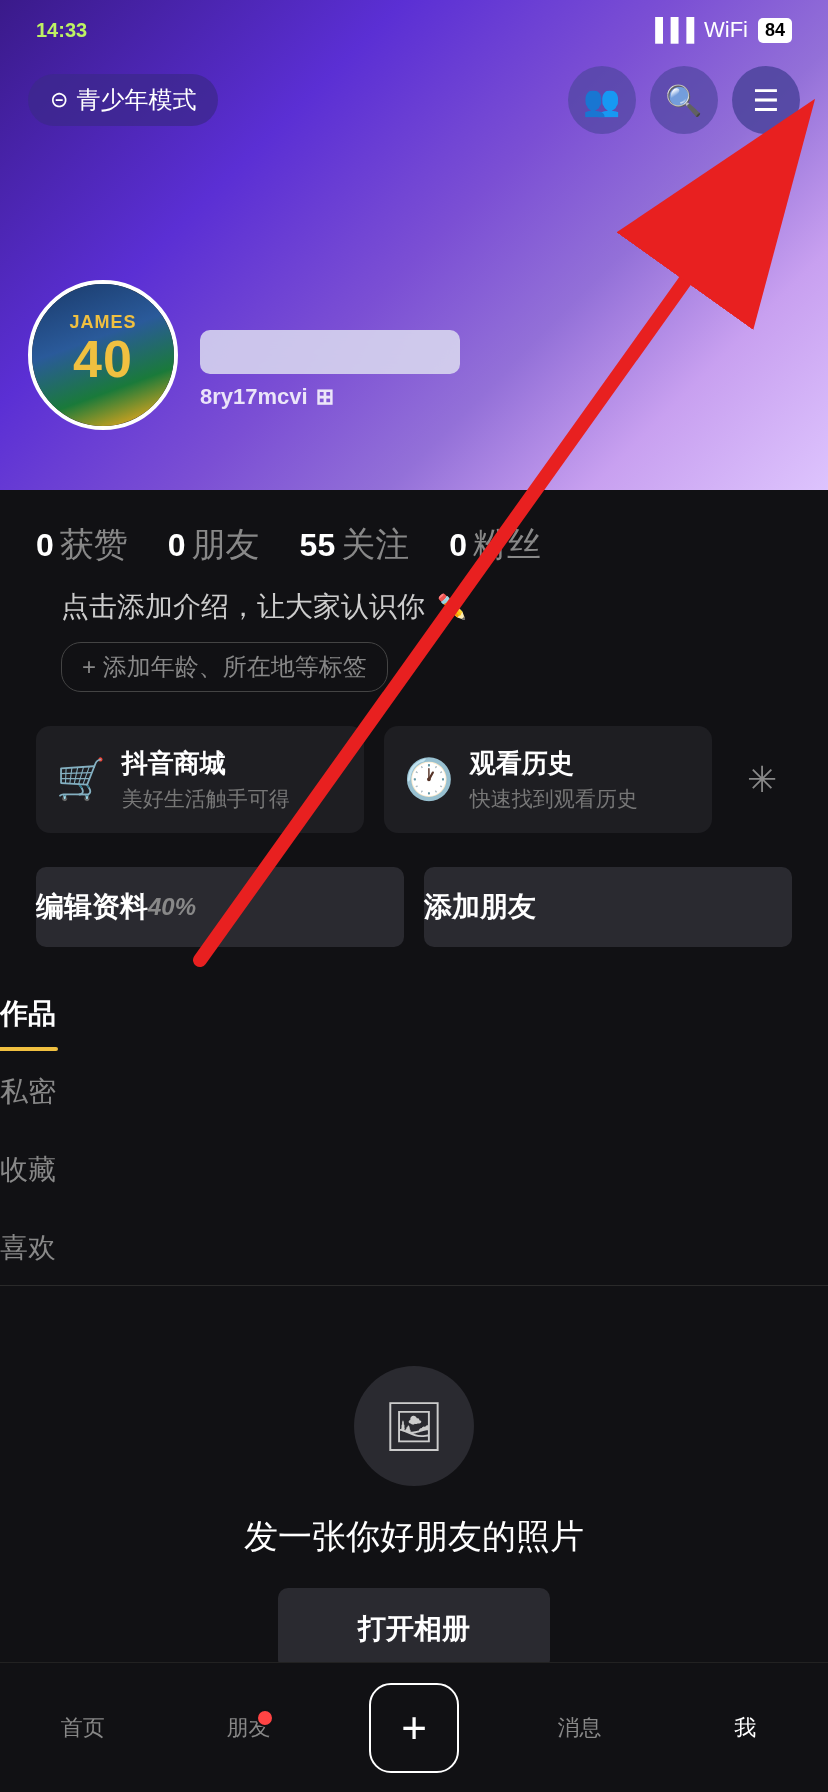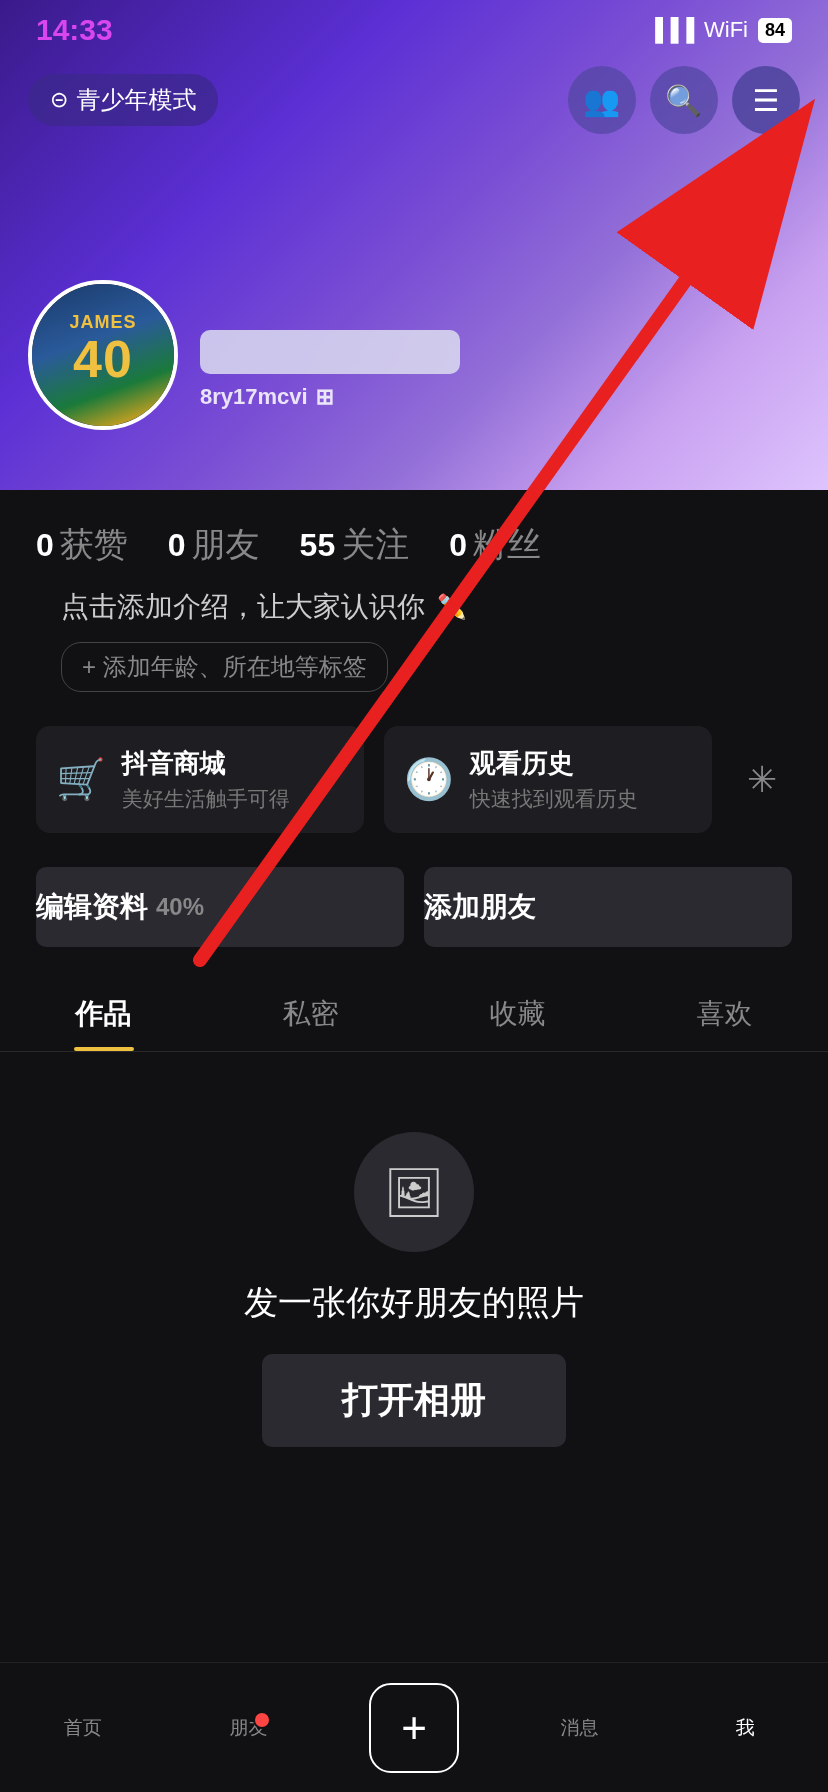--- a/index.html
+++ b/index.html
@@ -18,22 +18,22 @@
       position: absolute;
       top: 0; left: 0; right: 0;
       height: 60px;
       display: flex;
       align-items: center;
       justify-content: space-between;
       padding: 0 36px;
       z-index: 10;
     }
     .status-time {
-      color: #d946ef;
-      font-size: 30px;
+      color: #bef264;
+      font-size: 20px;
       font-weight: 600;
     }
     .status-icons {
       display: flex;
       align-items: center;
       gap: 10px;
     }
     .signal-icon, .wifi-icon, .battery-icon {
       color: #fff;
       font-size: 22px;
@@ -298,29 +298,30 @@
       color: #fff;
       font-size: 28px;
       font-weight: 600;
       cursor: pointer;
       display: flex;
       align-items: center;
     }
     .action-btn .percent {
       color: #888;
       font-size: 24px;
-      margin-left: 8px;
+      font-style: italic;
     }
 
     
     .tabs-row {
       display: flex;
       align-items: flex-start;
       border-bottom: 1.5px solid #2a2a2a;
       margin-top: 10px;
+      flex-direction: column;
     }
     .tab-item {
       flex: 1;
       text-align: center;
       padding: 22px 0 18px;
       color: #888;
       font-size: 28px;
       cursor: pointer;
       position: relative;
     }
@@ -364,21 +365,21 @@
     .empty-text {
       color: #fff;
       font-size: 34px;
       font-weight: 500;
     }
     .open-album-btn {
       background: #2a2a30;
       border: none;
       border-radius: 10px;
       color: #fff;
-      font-size: 36px;
+      font-size: 28px;
       font-weight: 600;
       padding: 22px 80px;
       cursor: pointer;
       text-align: center;
     }
 
     
     .bottom-nav {
       position: absolute;
       bottom: 0; left: 0; right: 0;
@@ -393,21 +394,21 @@
     .nav-item {
       display: flex;
       flex-direction: column;
       align-items: center;
       gap: 4px;
       cursor: pointer;
       flex: 1;
     }
     .nav-label {
       color: #888;
-      font-size: 19px;
+      font-size: 22px;
     }
     .nav-item.active .nav-label {
       color: #fff;
     }
     .nav-plus {
       width: 90px;
       height: 90px;
       border: 2.5px solid #fff;
       border-radius: 22px;
       display: flex;

